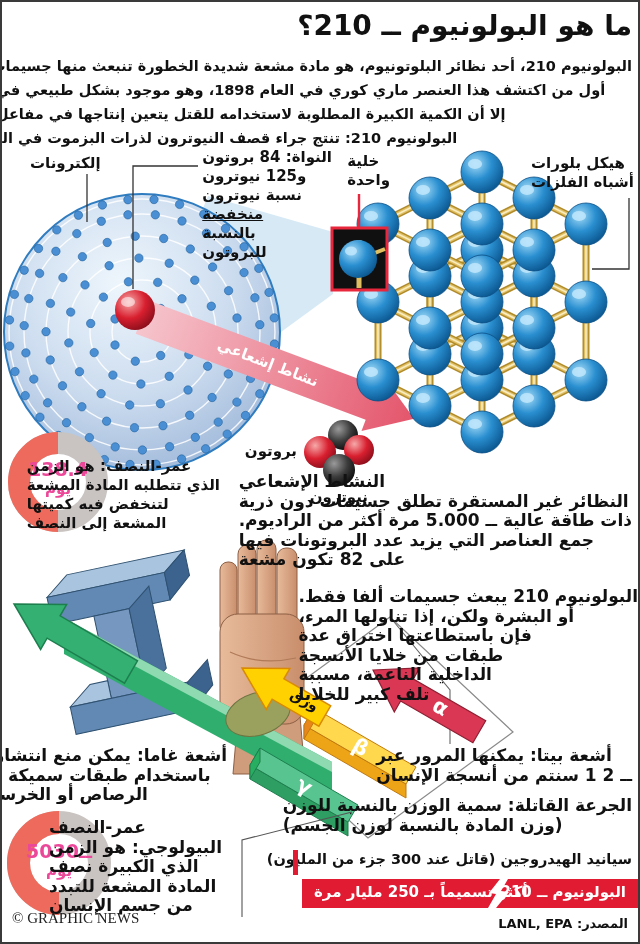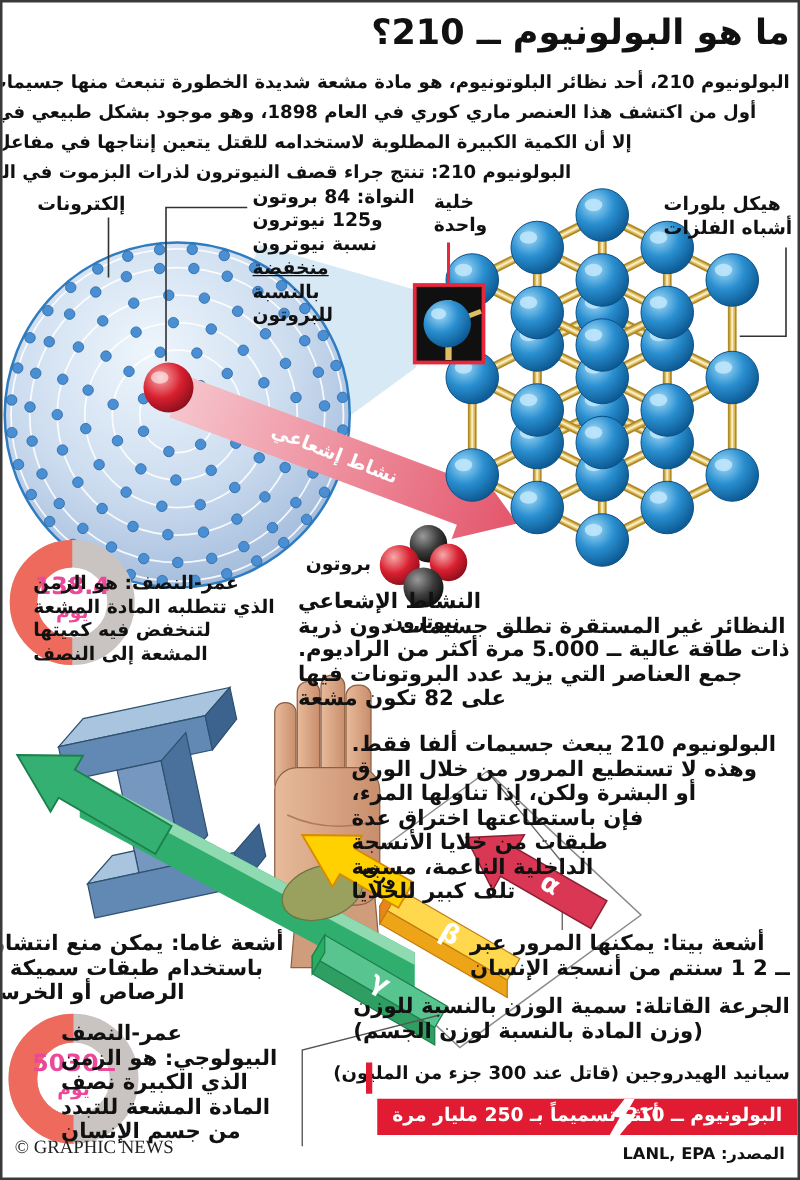--- a/index.html
+++ b/index.html
@@ -559,23 +559,22 @@
   </div>
 
   <div class="t body15" style="right:10px;top:470px">
     <div>النشاط الإشعاعي</div>
     <div>النظائر غير المستقرة تطلق جسيمات دون ذرية</div>
     <div>ذات طاقة عالية ــ 5.000 مرة أكثر من الراديوم.</div>
     <div>جمع العناصر التي يزيد عدد البروتونات فيها</div>
     <div>على 82 تكون مشعة</div>
   </div>
 
-  <div class="t body15" style="right:21px;top:585px">
+  <div class="t body15" style="right:4px;top:585px">
     <div>البولونيوم 210 يبعث جسيمات ألفا فقط.</div>
-    <div>وهذه لا تستطيع المرور من خلال الورق</div>
     <div>أو البشرة ولكن، إذا تناولها المرء،</div>
     <div>فإن باستطاعتها اختراق عدة</div>
     <div>طبقات من خلايا الأنسجة</div>
     <div>الداخلية الناعمة، مسببة</div>
     <div>تلف كبير للخلايا</div>
   </div>
 
   <div class="paper-label rot" style="left:288px;top:690px;transform:rotate(28deg)">ورق</div>
 
   <div class="t body15" style="right:10px;top:744px">

